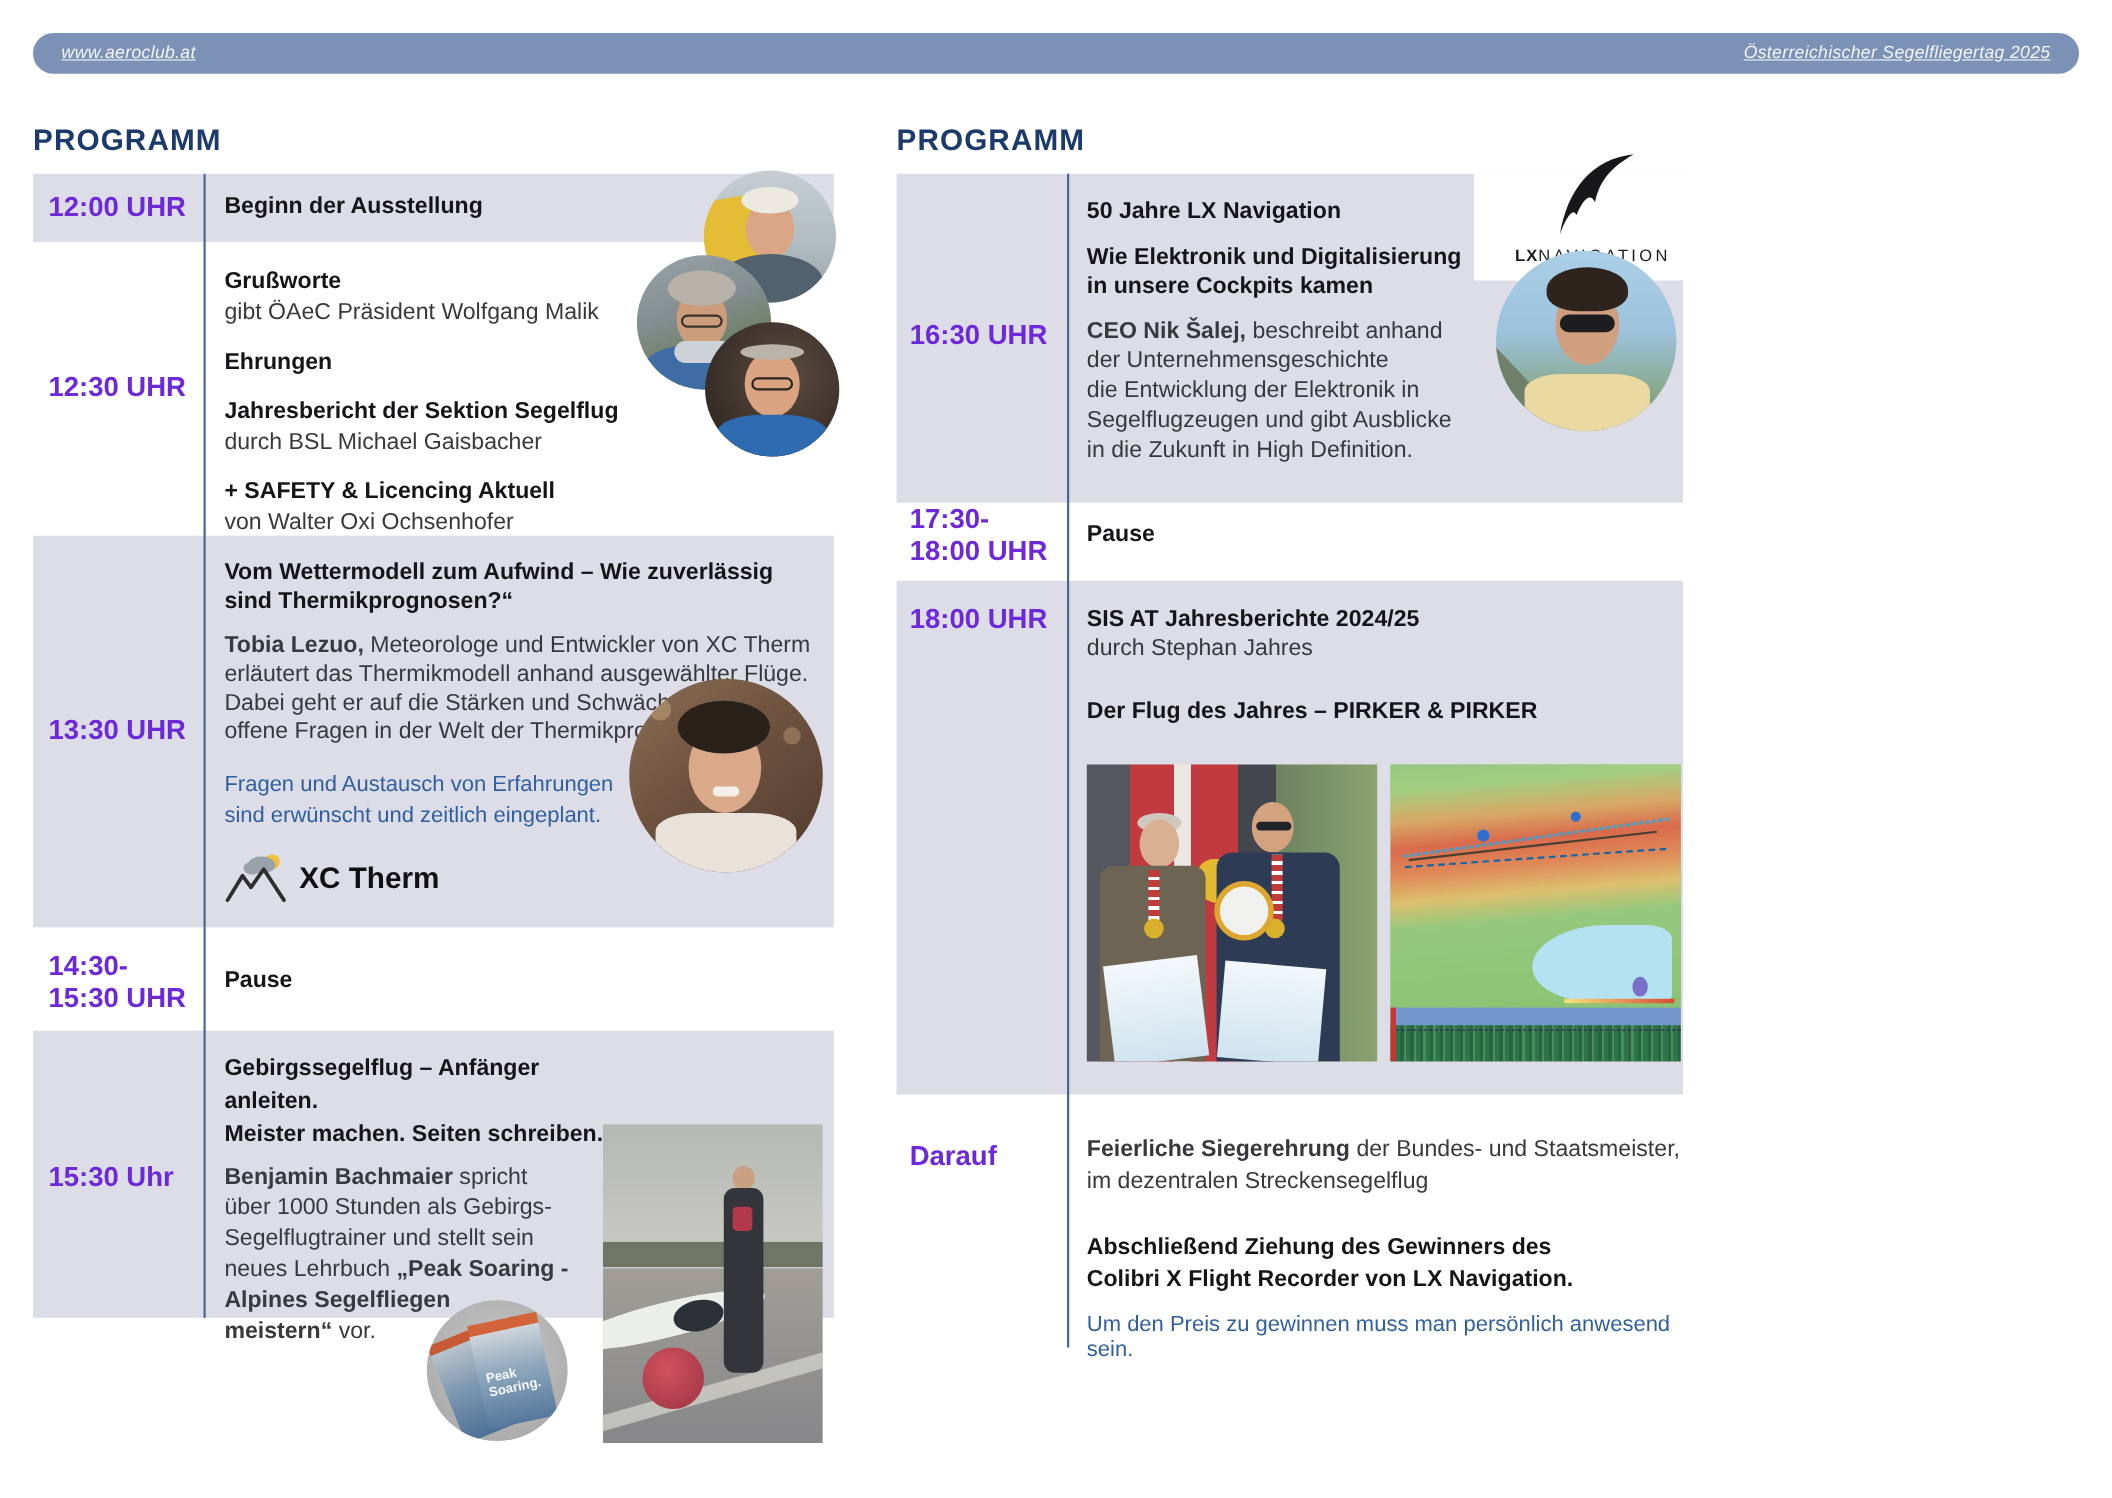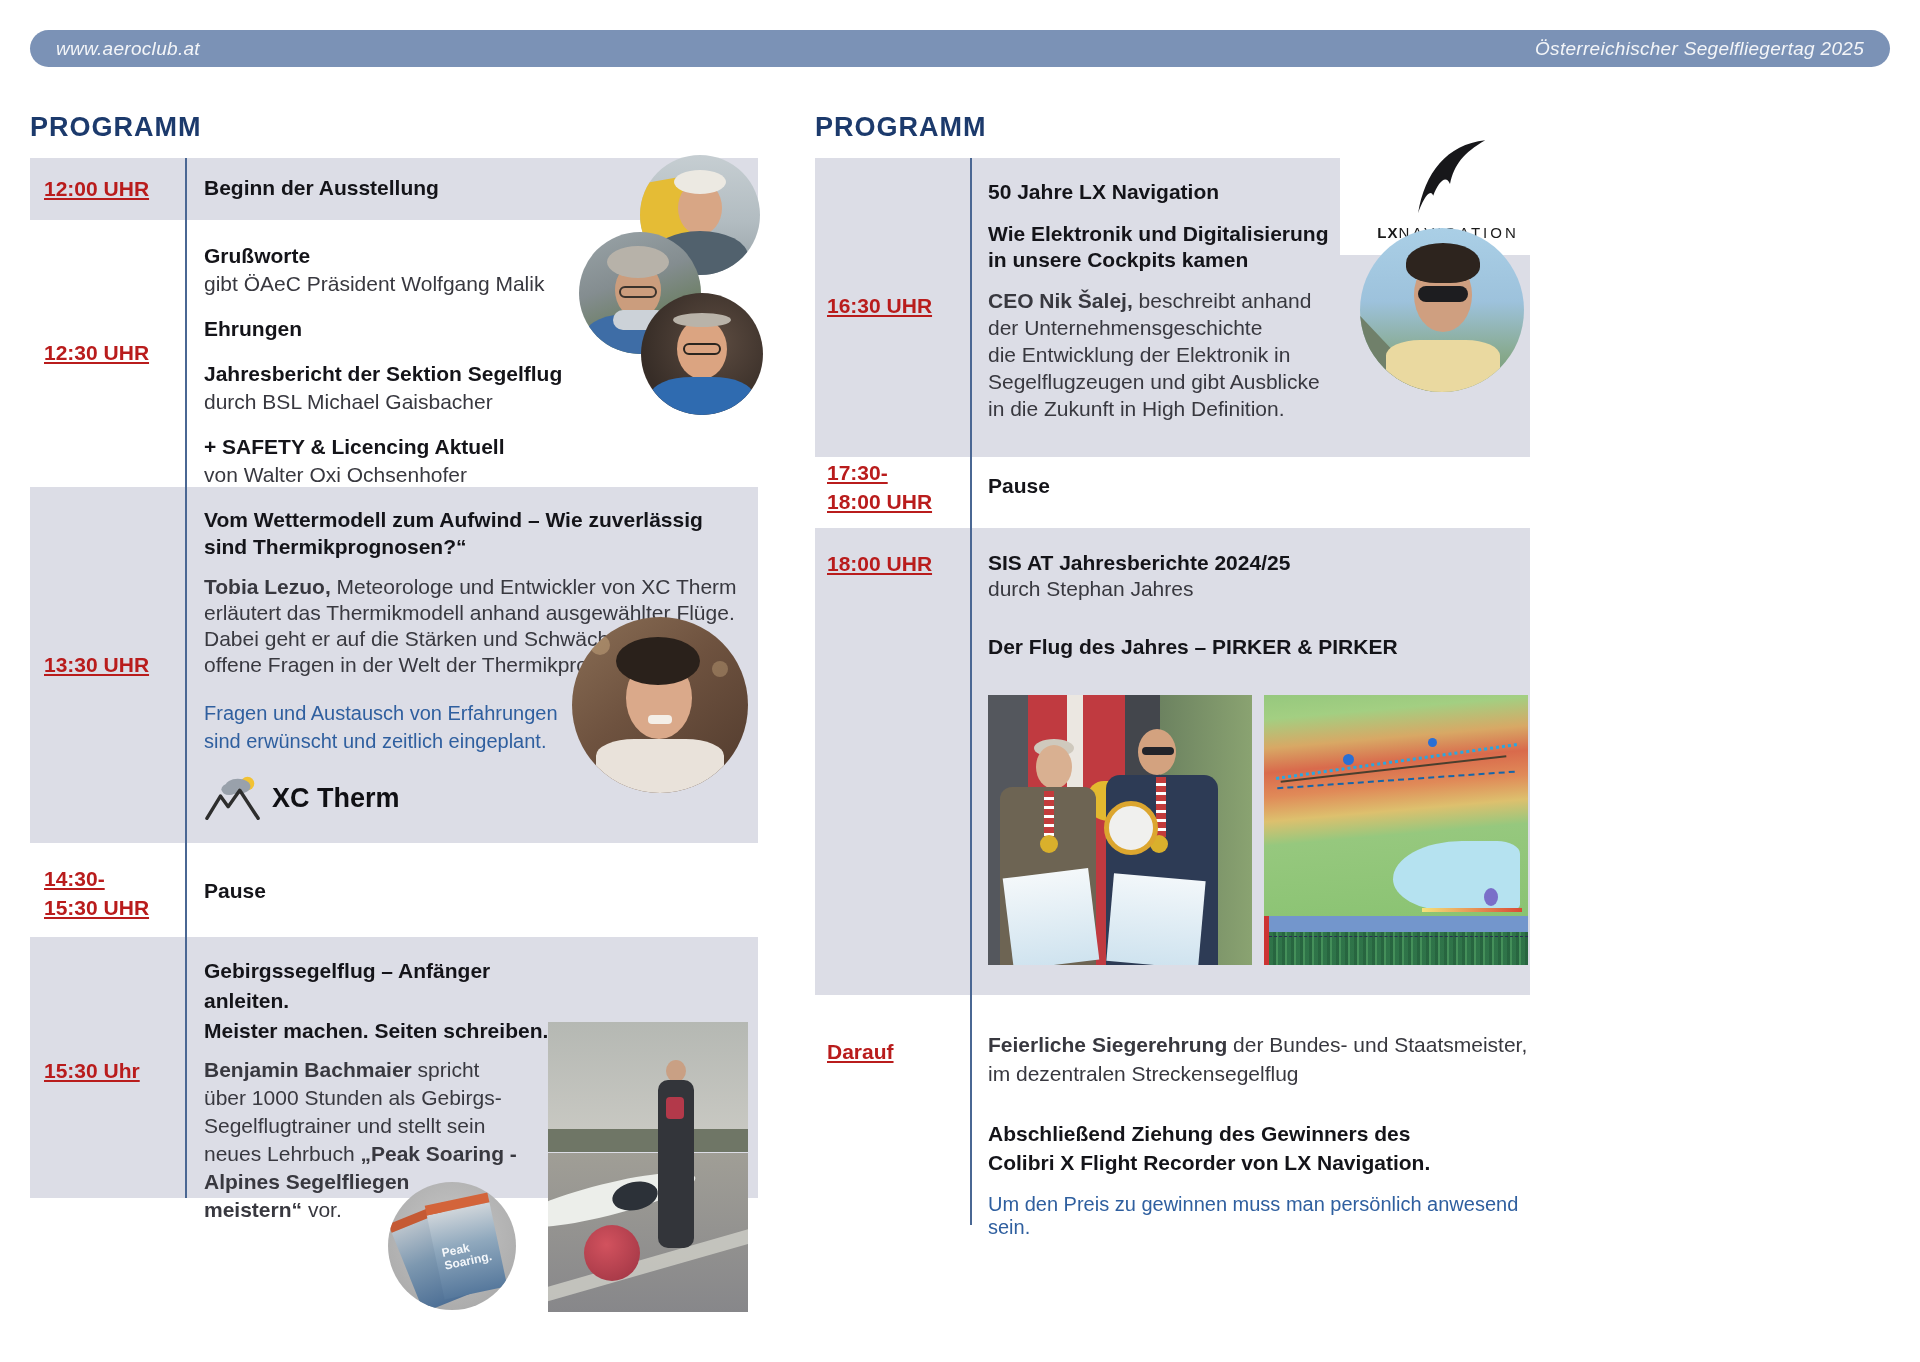--- a/index.html
+++ b/index.html
@@ -1,26 +1,26 @@
 <!DOCTYPE html>
 <html><head>
 <meta charset="utf-8">
 <style>
   html,body{margin:0;padding:0;background:#ffffff;}
   .page{position:relative;width:1920px;height:1362px;background:#ffffff;overflow:hidden;
         font-family:"Liberation Sans", sans-serif;color:#1a1a22;}
   .topbar{position:absolute;left:30px;top:30px;width:1860px;height:37px;background:#7b92b6;
           border-radius:19px;display:flex;align-items:center;justify-content:space-between;
           padding:0 26px;box-sizing:border-box;}
-  .topbar span{font-style:italic;font-size:19px;color:#f3f5f8;letter-spacing:.3px;}
+  .topbar span{font-style:italic;font-size:16px;color:#f3f5f8;letter-spacing:.3px;text-decoration:underline;}
   .heading{position:absolute;font-size:27px;font-weight:800;color:#1c3a6c;letter-spacing:1px;}
   .grayrow{position:absolute;background:#dcdde6;}
   .whitenotch{position:absolute;background:#ffffff;}
   .vline{position:absolute;width:2px;background:#4a6793;}
-  .time{position:absolute;font-weight:bold;font-size:21px;color:#b91c1c;white-space:pre-line;line-height:29px;text-decoration:underline;}
+  .time{position:absolute;font-weight:bold;font-size:25px;color:#6d28d9;white-space:pre-line;line-height:29px;}
   .b{font-weight:bold;color:#141419;}
   .ml{white-space:pre-line;}
   .t21{font-size:21px;}
   .body{font-size:21px;color:#38383f;}
   .note{font-size:20px;color:#2f5f9f;}
   .blk{position:absolute;}
   .circle{position:absolute;border-radius:50%;overflow:hidden;}
   .rectphoto{position:absolute;overflow:hidden;}
   .lx-word{font-size:15px;letter-spacing:3px;color:#1a1a1a;}
   .lx-word b{letter-spacing:1px;}

